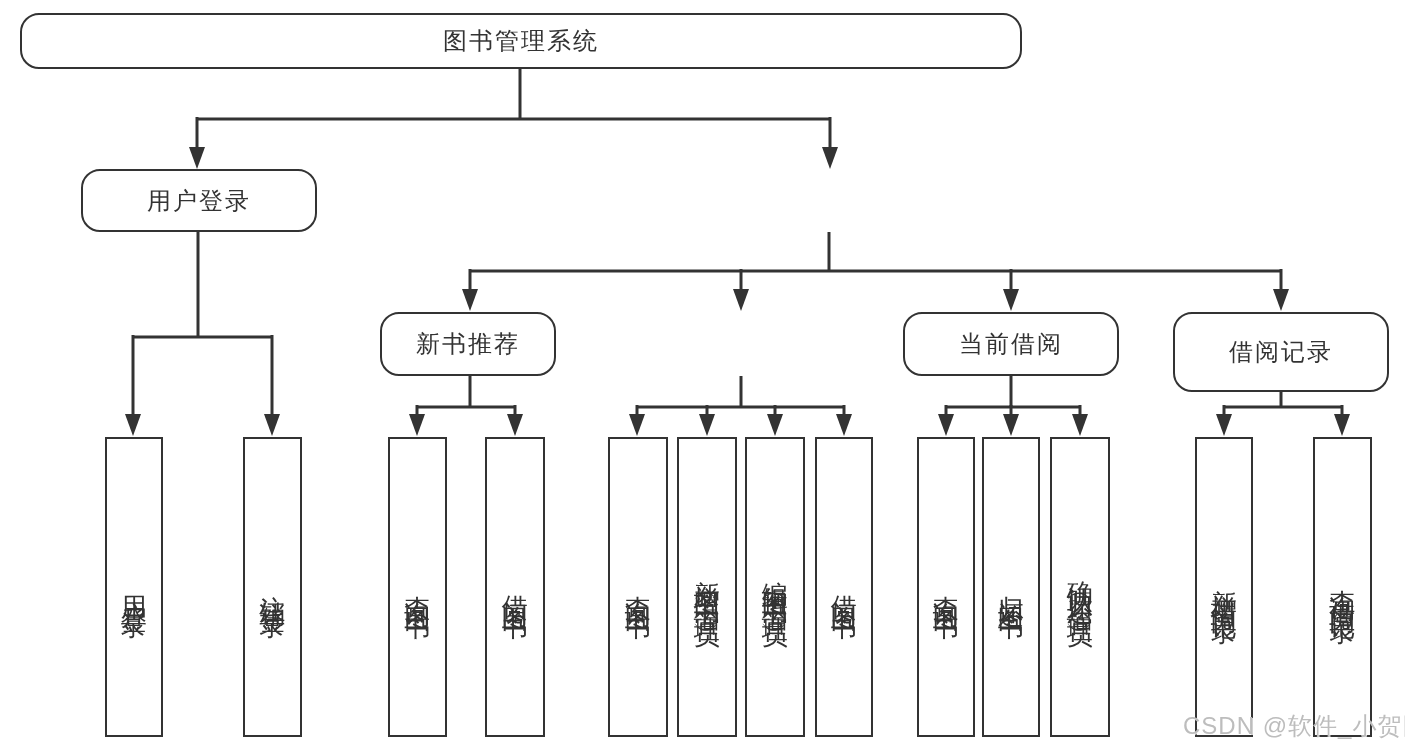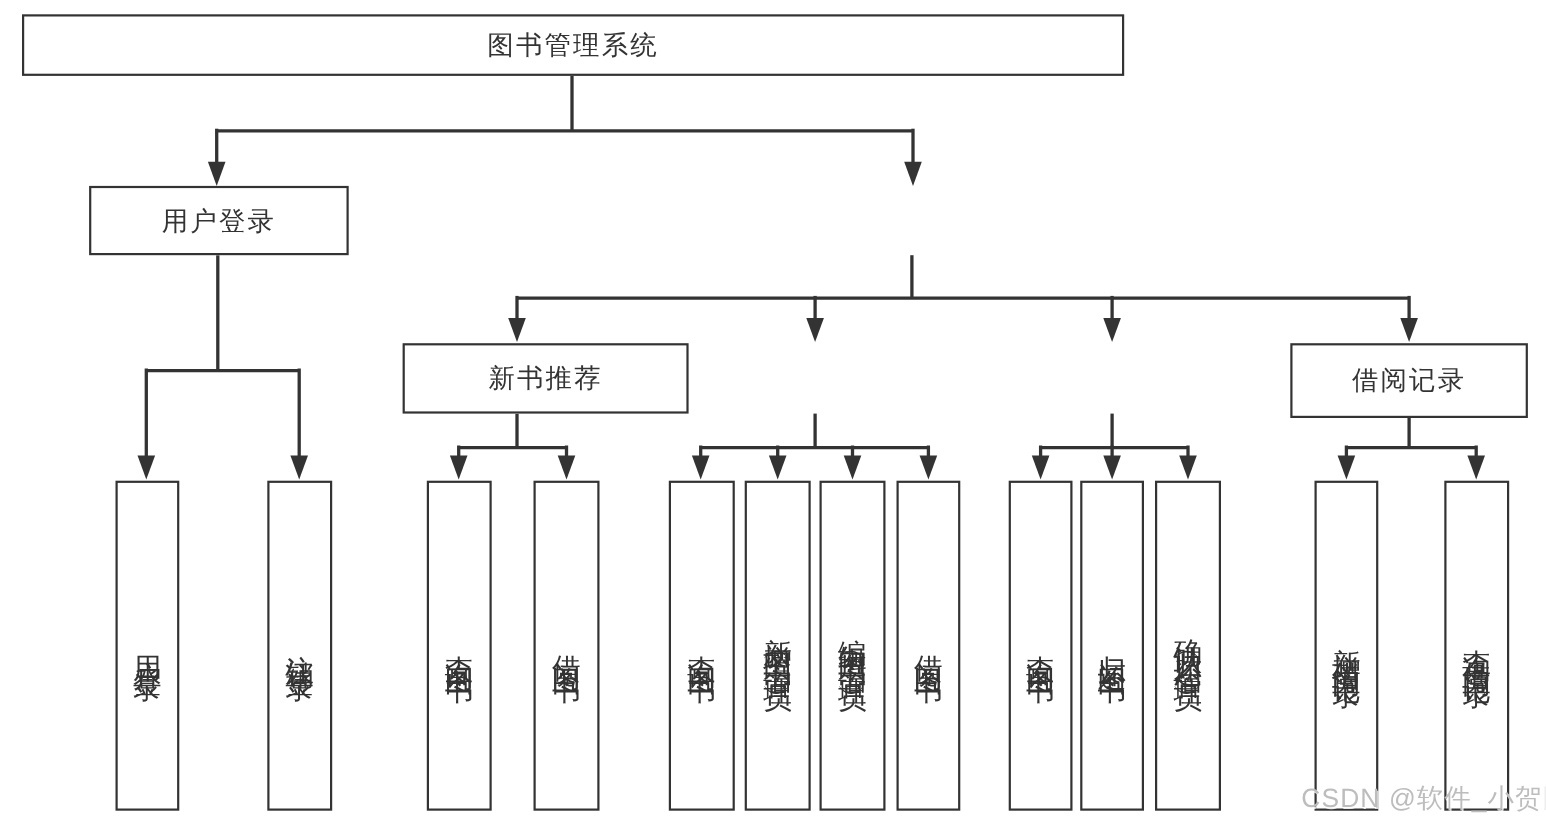--- a/index.html
+++ b/index.html
@@ -12,21 +12,21 @@
   .wires{position:absolute;left:0;top:0;}
   .ln path{stroke:var(--line,#333333);stroke-width:3;fill:none;}
   .ah polygon{fill:var(--line,#333333);stroke:none;}
   .box{
     position:absolute;box-sizing:border-box;
     background:var(--fill,#ffffff);
     border:2.5px solid var(--border,#333333);
     display:flex;align-items:center;justify-content:center;
     text-align:center;
   }
-  .h{font-size:24px;letter-spacing:2px;white-space:nowrap;}
+  .h{font-size:24px;letter-spacing:2px;white-space:nowrap;border-radius:19px;}
   .v{
     writing-mode:vertical-rl;text-orientation:mixed;
     font-size:26px;letter-spacing:6px;line-height:1.1;
   }
   .watermark{
     position:absolute;top:710px;left:1183px;z-index:5;
     font-size:24px;letter-spacing:1px;white-space:nowrap;
     color:var(--watermark,#bdbdbd);
     text-shadow:1px 1px 0 rgba(255,255,255,0.8);
   }
@@ -99,22 +99,23 @@
       <polygon points="1072,414 1088,414 1080,436"></polygon>
       <polygon points="1216,414 1232,414 1224,436"></polygon>
       <polygon points="1334,414 1350,414 1342,436"></polygon>
     </g>
   </svg>
 
   <div class="box h" style="left:20px;top:13px;width:1002px;height:56px;">图书管理系统</div>
 
   <div class="box h" style="left:81px;top:169px;width:236px;height:63px;">用户登录</div>
 
-  <div class="box h" style="left:366px;top:312px;width:260px;height:64px;">新书推荐</div>
-  <div class="box h" style="left:1173px;top:312px;width:216px;height:68px;">借阅记录</div>
+  <div class="box h" style="left:380px;top:312px;width:176px;height:64px;">新书推荐</div>
+  <div class="box h" style="left:903px;top:312px;width:216px;height:64px;">当前借阅</div>
+  <div class="box h" style="left:1173px;top:312px;width:216px;height:80px;">借阅记录</div>
 
   <div class="box v" style="left:105px;top:437px;width:58px;height:300px;">用户登录</div>
   <div class="box v" style="left:243px;top:437px;width:59px;height:300px;">注销登录</div>
 
   <div class="box v" style="left:388px;top:437px;width:59px;height:300px;">查询图书</div>
   <div class="box v" style="left:485px;top:437px;width:60px;height:300px;">借阅图书</div>
 
   <div class="box v" style="left:608px;top:437px;width:60px;height:300px;">查询图书</div>
   <div class="box v" style="left:677px;top:437px;width:60px;height:300px;">新增图书（管理员）</div>
   <div class="box v" style="left:745px;top:437px;width:60px;height:300px;">编辑图书（管理员）</div>

